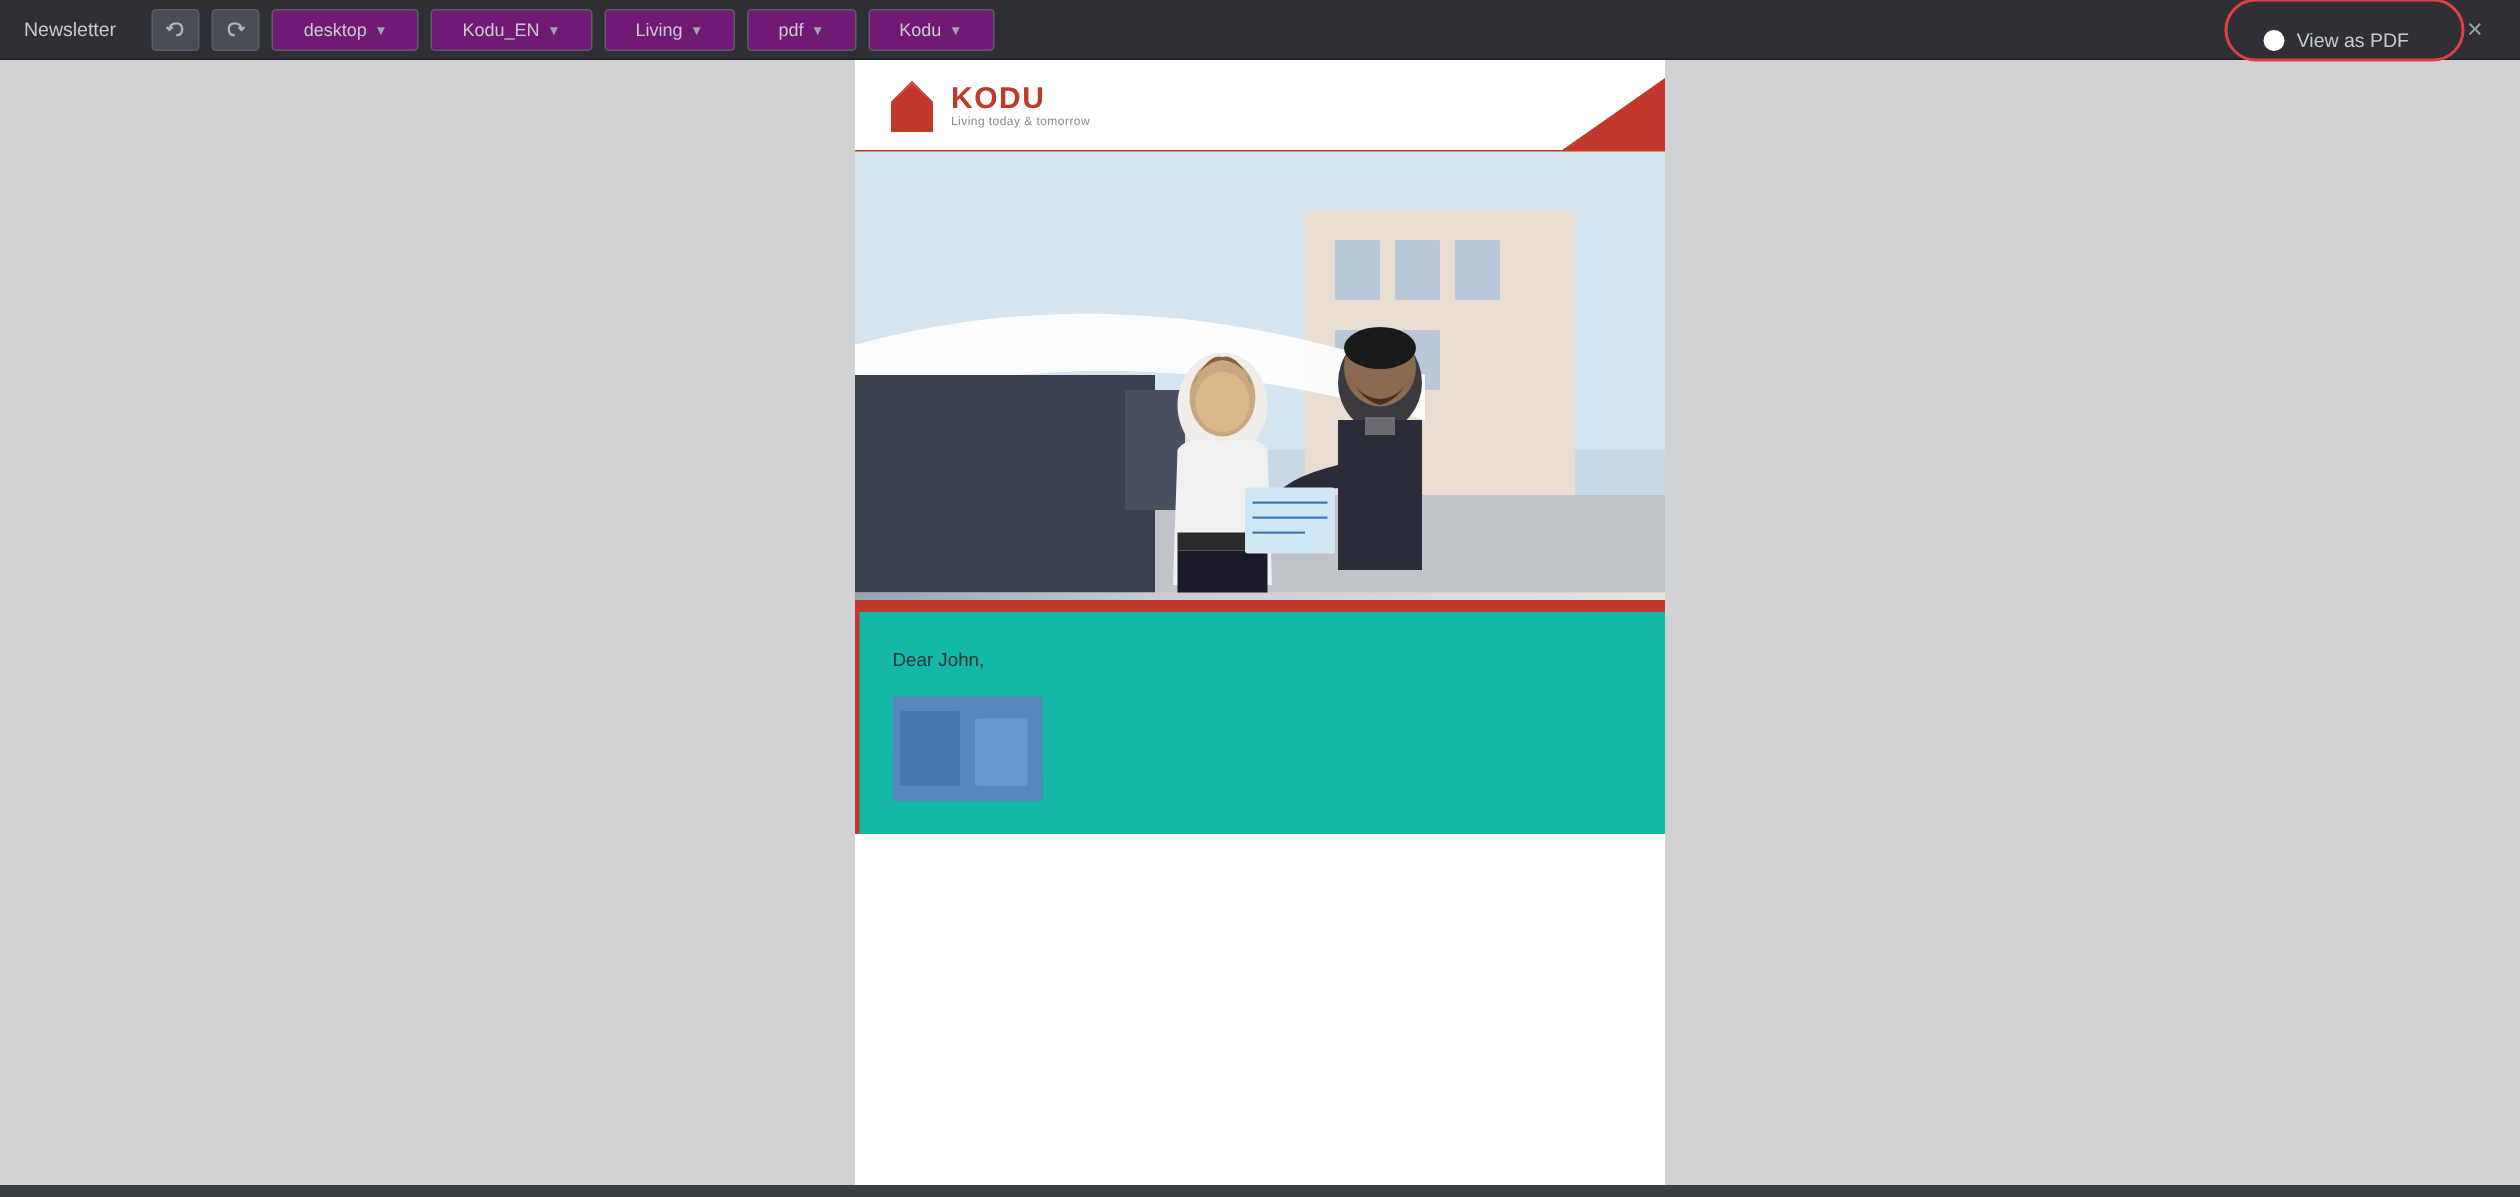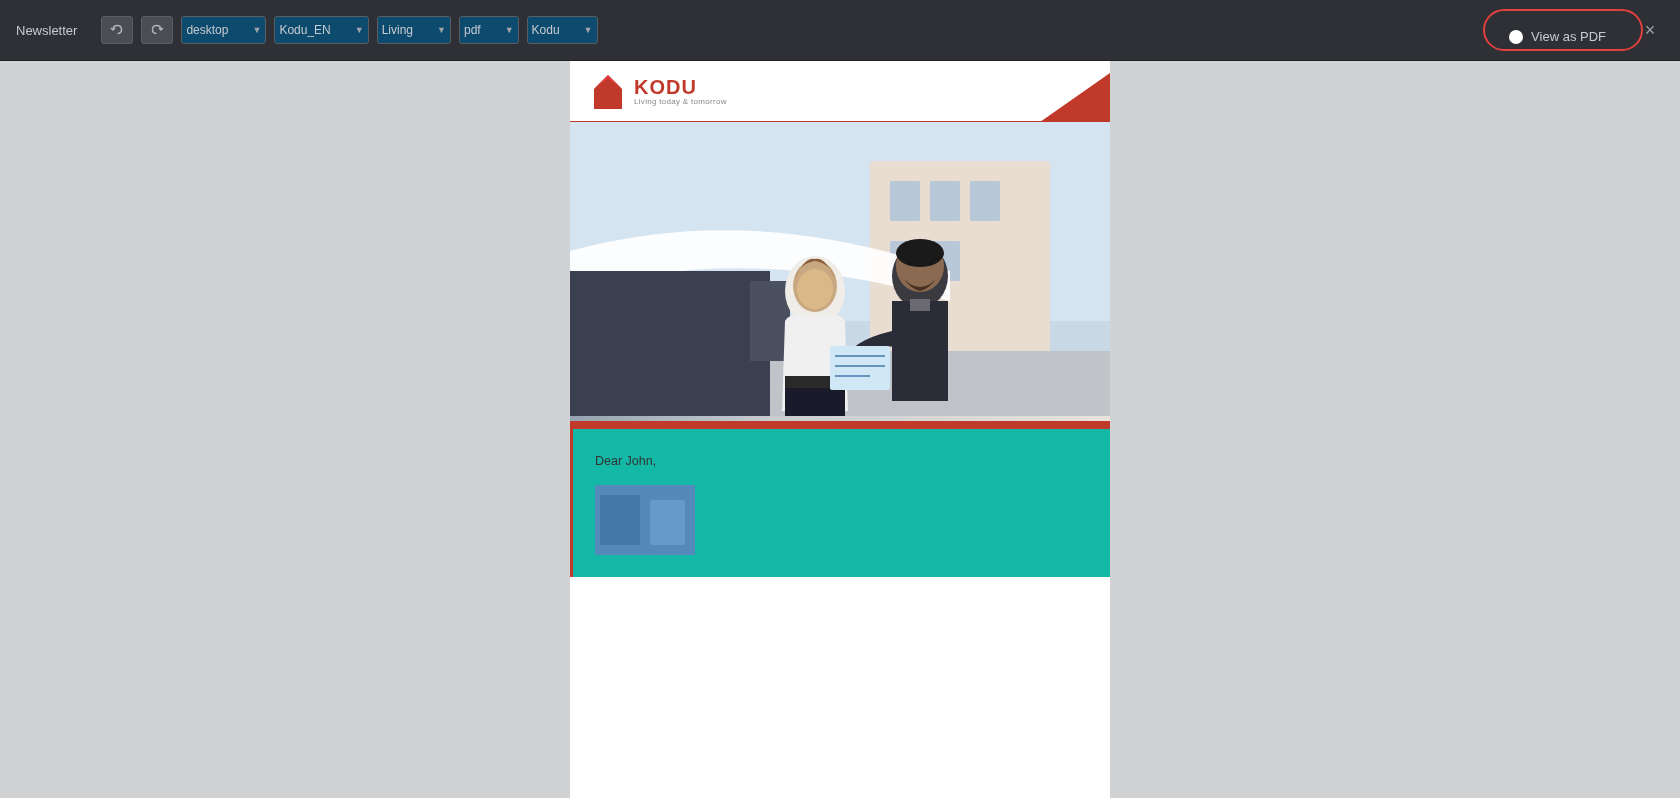--- a/index.html
+++ b/index.html
@@ -8,21 +8,21 @@
       height: 798px;
       background: #3a3d42;
       font-family: Arial, sans-serif;
       overflow: hidden;
     }
 
     
     .toolbar {
       display: flex;
       align-items: center;
-      height: 61px;
+      height: 40px;
       background: #2e3035;
       padding: 0 16px;
       gap: 8px;
       border-bottom: 1px solid #1e2024;
     }
     .toolbar-title {
       color: #c8cad0;
       font-size: 13px;
       font-weight: 400;
       margin-right: 16px;
@@ -36,29 +36,29 @@
       display: flex;
       align-items: center;
       justify-content: center;
       cursor: pointer;
       color: #b0b3ba;
       font-size: 14px;
     }
 
     .toolbar-select {
       height: 28px;
-      background: #0c4a6e;
+      background: #701a75;
       border: 1px solid #5a5d64;
       border-radius: 3px;
       color: #c8cad0;
       font-size: 12px;
-      padding: 0 4px;
-      display: flex;
-      align-items: center;
-      gap: 24px;
+      padding: 0 20px;
+      display: flex;
+      align-items: center;
+      gap: 5px;
       cursor: pointer;
       position: relative;
     }
     .toolbar-select .chevron {
       font-size: 9px;
       color: #a0a3aa;
     }
 
     .toolbar-spacer { flex: 1; }
 

